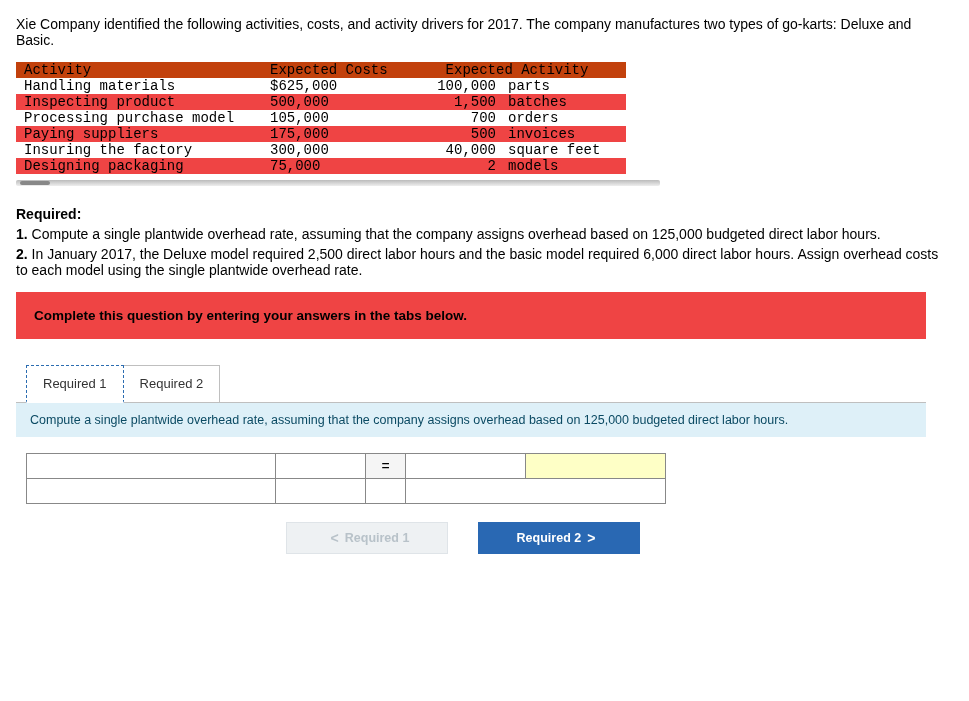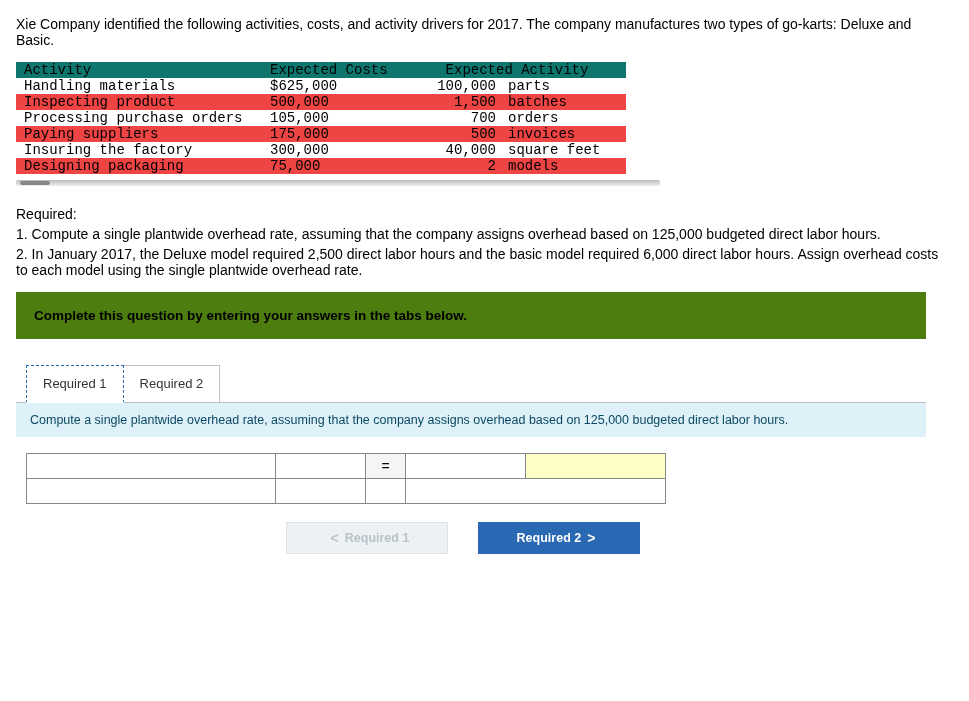--- a/index.html
+++ b/index.html
@@ -14,21 +14,21 @@
   .data-table {
     font-family: "Courier New", Courier, monospace;
     font-size: 14px;
     border-collapse: collapse;
     margin-bottom: 6px;
   }
   .data-table td {
     padding: 0 8px 0 8px;
     white-space: pre;
   }
-  .data-table .hdr td { background: #0f766e; }
+  .data-table .hdr td { background: #c2410c; }
   .data-table .alt td { background: #ef4444; }
   .data-table .col-activity { width: 230px; }
   .data-table .col-cost { width: 130px; }
   .data-table .col-actval { width: 80px; text-align: right; }
   .data-table .col-actunit { width: 110px; text-align: left; padding-left:4px;}
   .data-table .hdrspan { text-align:center; }
   .scroll-shadow {
     height: 6px;
     width: 644px;
     margin-top: 4px;
@@ -38,24 +38,24 @@
     position: relative;
   }
   .scroll-shadow::before {
     content:'';
     position:absolute;
     left:4px; top:1px;
     width:30px; height:4px;
     background:#888;
     border-radius:2px;
   }
-  .required b { font-weight: normal; margin-top: 28px; }
+  .required b { font-weight: bold; margin-top: 28px; }
   .required p { margin: 0 0 4px 0; }
   .instr-box {
-    background: #4d7c0f;
+    background: #ef4444;
     padding: 16px 18px;
     margin: 14px 0 0 0;
     width: 910px;
     box-sizing: border-box;
     font-weight: bold;
     font-size: 13.5px;
   }
   .tabs-wrap {
     width: 910px;
     box-sizing: border-box;
@@ -165,21 +165,21 @@
     <td class="col-actval">100,000</td>
     <td class="col-actunit">parts</td>
   </tr>
   <tr class="alt">
     <td class="col-activity">Inspecting product</td>
     <td class="col-cost">500,000</td>
     <td class="col-actval">1,500</td>
     <td class="col-actunit">batches</td>
   </tr>
   <tr>
-    <td class="col-activity">Processing purchase orders</td>
+    <td class="col-activity">Processing purchase model</td>
     <td class="col-cost">105,000</td>
     <td class="col-actval">700</td>
     <td class="col-actunit">orders</td>
   </tr>
   <tr class="alt">
     <td class="col-activity">Paying suppliers</td>
     <td class="col-cost">175,000</td>
     <td class="col-actval">500</td>
     <td class="col-actunit">invoices</td>
   </tr>

